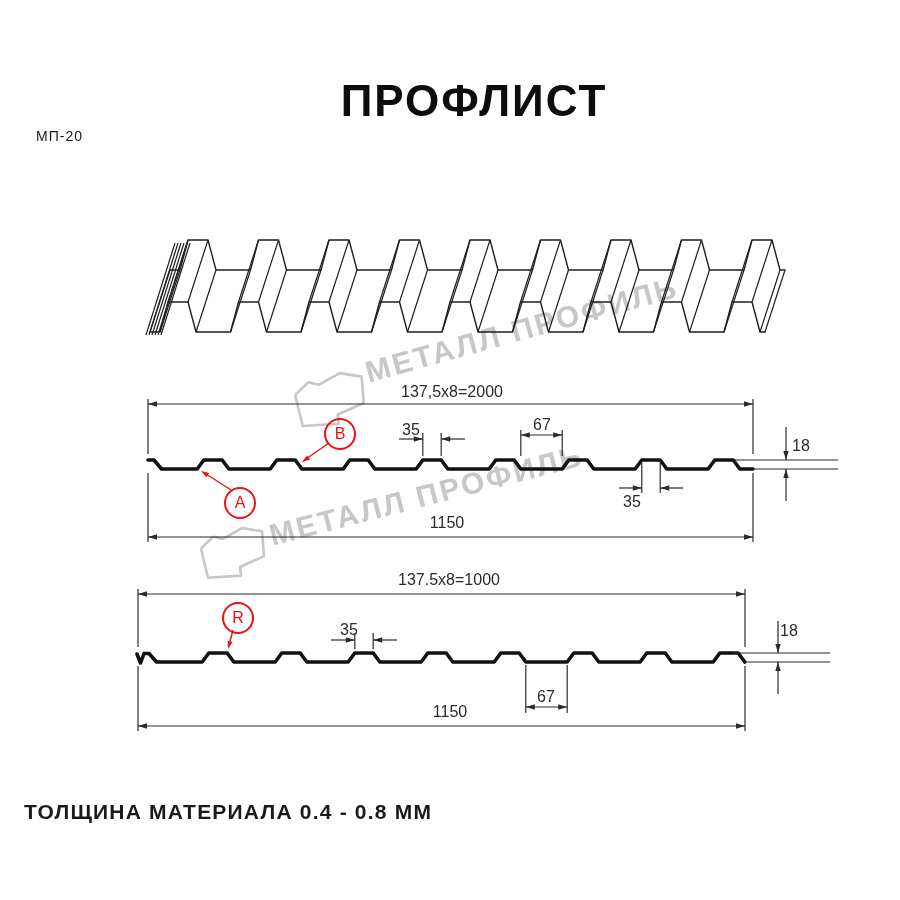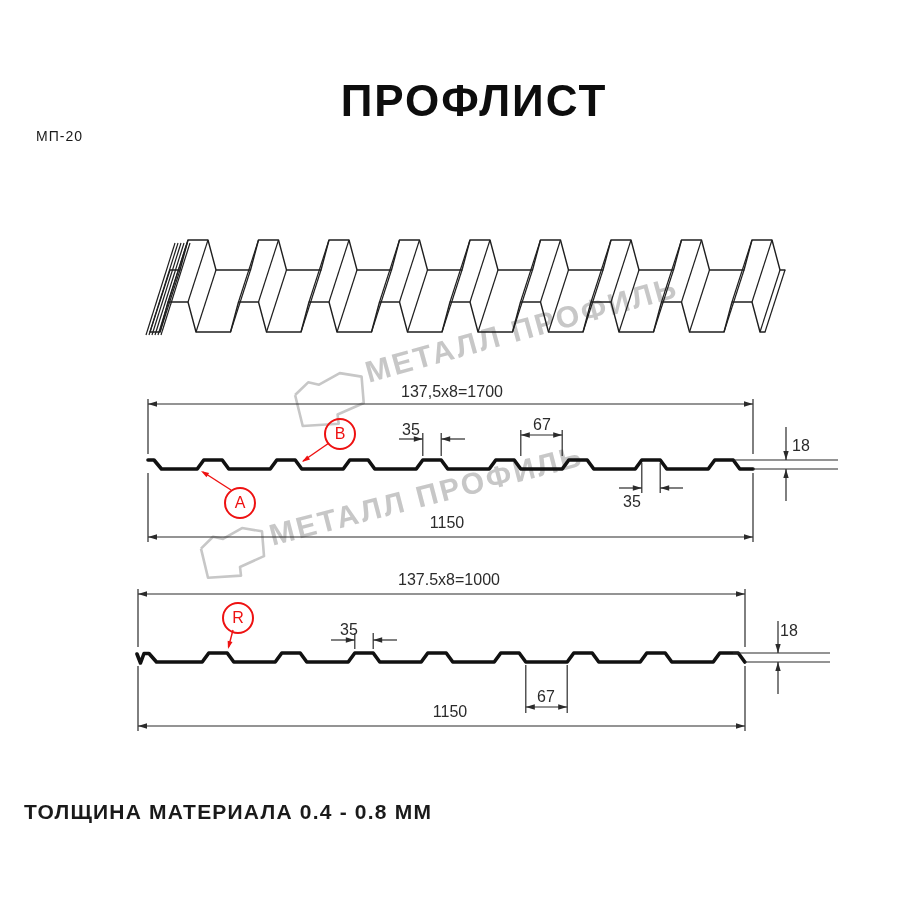--- a/index.html
+++ b/index.html
@@ -162,21 +162,21 @@
       <line x1="138" y1="726" x2="745" y2="726" stroke="#2b2b2b" stroke-width="1.2"></line>
       <polygon points="138,726 147,723.3 147,728.7" fill="#2b2b2b"></polygon>
       <polygon points="745,726 736,728.7 736,723.3" fill="#2b2b2b"></polygon>
     </g>
     <g>
       <line x1="233" y1="630" x2="228.5" y2="647" stroke="#ee1111" stroke-width="1.4"></line>
       <polygon points="228,649 227.65573779509748,640.6255457769312 232.48536692654284,641.9196410024438" fill="#ee1111"></polygon>
     </g>
   </svg>
 
-<span class="dim" style="left:452px;top:392px;">137,5x8=1700</span>
+<span class="dim" style="left:452px;top:392px;">137,5x8=2000</span>
 <span class="dim" style="left:411px;top:430px;">35</span>
 <span class="dim" style="left:542px;top:425px;">67</span>
 <span class="dim" style="left:801px;top:446px;">18</span>
 <span class="dim" style="left:632px;top:502px;">35</span>
 <span class="dim" style="left:447px;top:523px;">1150</span>
 <span class="ptlabel" style="left:224px;top:487px;">A</span>
 <span class="ptlabel" style="left:324px;top:418px;">B</span>
 
 <span class="dim" style="left:449px;top:580px;">137.5x8=1000</span>
 <span class="dim" style="left:349px;top:630px;">35</span>

